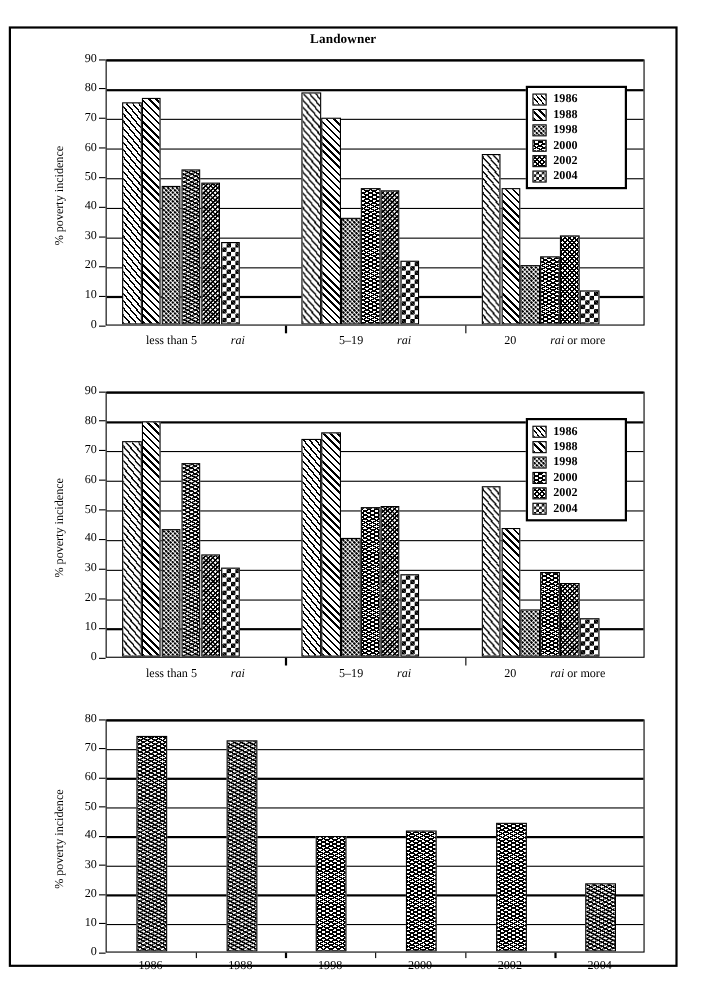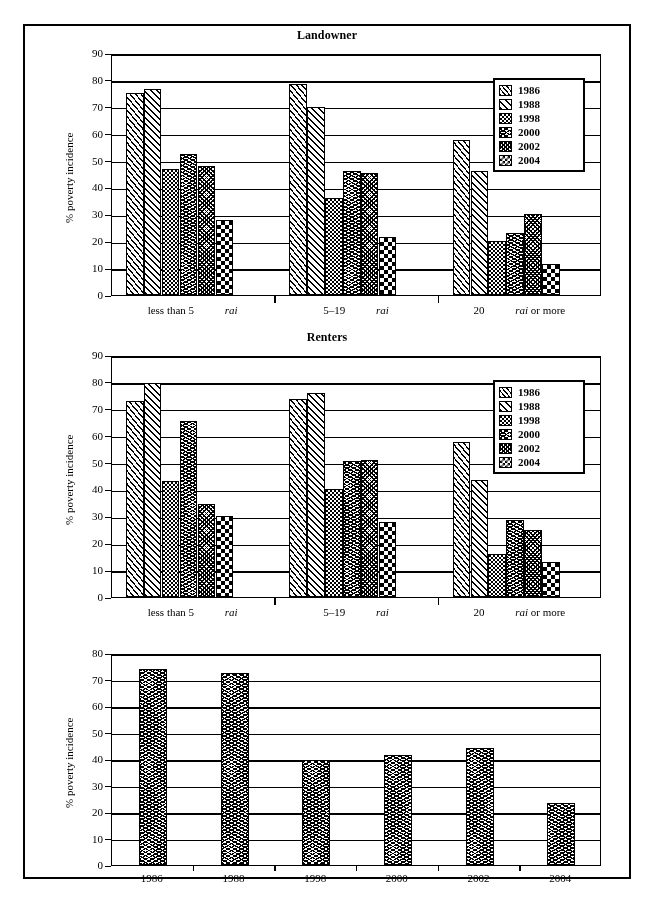--- a/index.html
+++ b/index.html
@@ -3,21 +3,21 @@
 <meta charset="utf-8">
 <style>
   html,body{margin:0;padding:0;background:#ffffff;}
   body{
     width:650px;height:905px;
     font-family:"Liberation Serif", serif;
     color:#000;
     -webkit-font-smoothing:none;
   }
   #frame{
-    position:absolute;left:23px;top:24px;
+    position:absolute;left:8px;top:24px;
     width:608px;height:855px;
     border:2px solid #000;
     background:#fff;
     box-sizing:border-box;
   }
   .panel-title{
     text-align:center;
     font-weight:bold;
     font-size:12px;
     letter-spacing:.1px;
@@ -207,21 +207,20 @@
       </div>
       <div class="legend-row">
         <span class="swatch p2002"></span>
         <span class="legend-label">2002</span>
       </div>
       <div class="legend-row">
         <span class="swatch p2004"></span>
         <span class="legend-label">2004</span>
       </div>
     </div>
-    <div class="panel-title" style="position: absolute; left: 0px; top: 304px; width: 604px;">Renters</div>
     <div class="plotbox" style="left: 86px; top: 330px; width: 490px; height: 242px;">
       <div class="gridline" style="top: 214.411px;"></div>
       <div class="gridline" style="top: 187.522px;"></div>
       <div class="gridline" style="top: 160.633px;"></div>
       <div class="gridline" style="top: 133.744px;"></div>
       <div class="gridline" style="top: 106.856px;"></div>
       <div class="gridline" style="top: 79.9667px;"></div>
       <div class="gridline" style="top: 53.0778px;"></div>
       <div class="gridline" style="top: 26.1889px;"></div>
       <div class="gridline" style="top: -0.7px;"></div>

